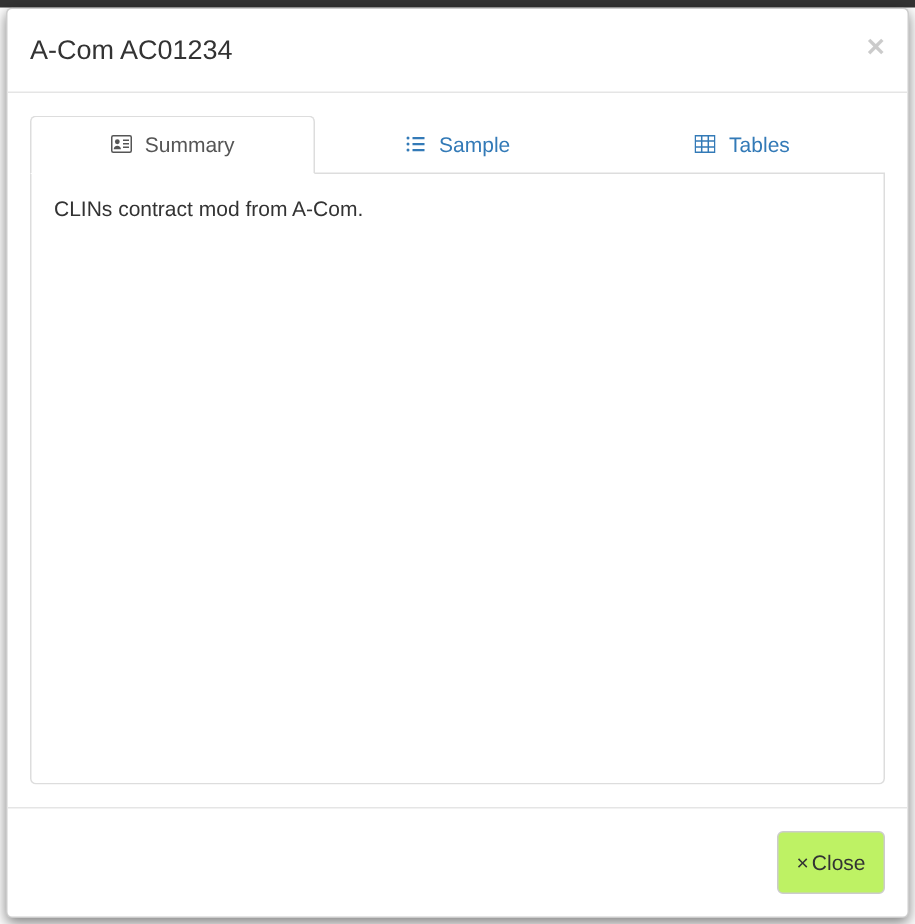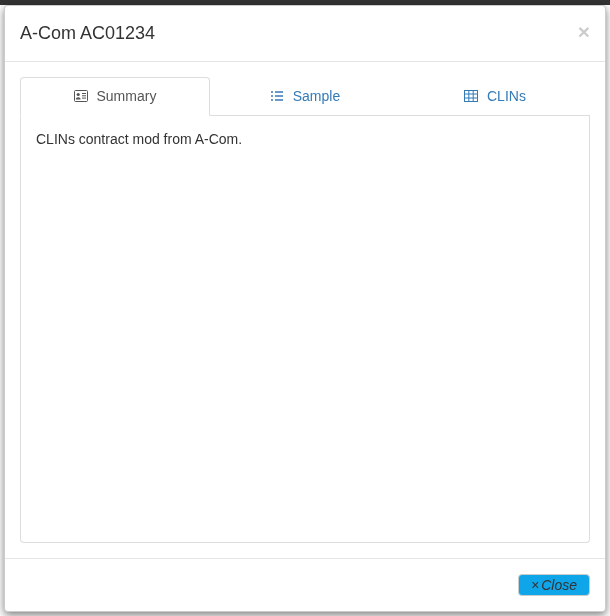--- a/index.html
+++ b/index.html
@@ -107,29 +107,28 @@
       padding: 15px;
       color: #333;
     }
     .modal-footer {
       padding: 15px;
       border-top: 1px solid #e5e5e5;
       text-align: right;
     }
     .btn {
       display: inline-block;
-      padding: 0 12px;
+      padding: 10px 12px;
       font-size: 14px;
       line-height: 1.42857143;
       border-radius: 4px;
       border: 1px solid #ccc;
-      background: #0ea5e9;
+      background: #bef264;
       color: #333;
       cursor: pointer;
-      font-style: italic;
     }
     .btn-x {
       font-family: Arial, sans-serif;
       margin-right: 2px;
     }
   </style>
 </head>
 <body>
 
 <div class="backdrop-bar"></div>
@@ -177,21 +176,21 @@
         <a>
           <span class="tab-icon">
             <svg width="14" height="12" viewBox="0 0 14 12">
                 <rect x="0.5" y="0.5" width="13" height="11" fill="none" stroke="#337ab7" stroke-width="1"></rect>
                 <line x1="0.5" y1="4" x2="13.5" y2="4" stroke="#337ab7" stroke-width="1"></line>
                 <line x1="0.5" y1="8" x2="13.5" y2="8" stroke="#337ab7" stroke-width="1"></line>
                 <line x1="4.8" y1="0.5" x2="4.8" y2="11.5" stroke="#337ab7" stroke-width="1"></line>
                 <line x1="9.2" y1="0.5" x2="9.2" y2="11.5" stroke="#337ab7" stroke-width="1"></line>
               </svg>
           </span>
-          <span>CLINs</span>
+          <span>Tables</span>
         </a>
       </li>
     </ul>
 
     <div class="tab-content">
       <div>CLINs contract mod from A-Com.</div>
     </div>
   </div>
 
   <div class="modal-footer">

